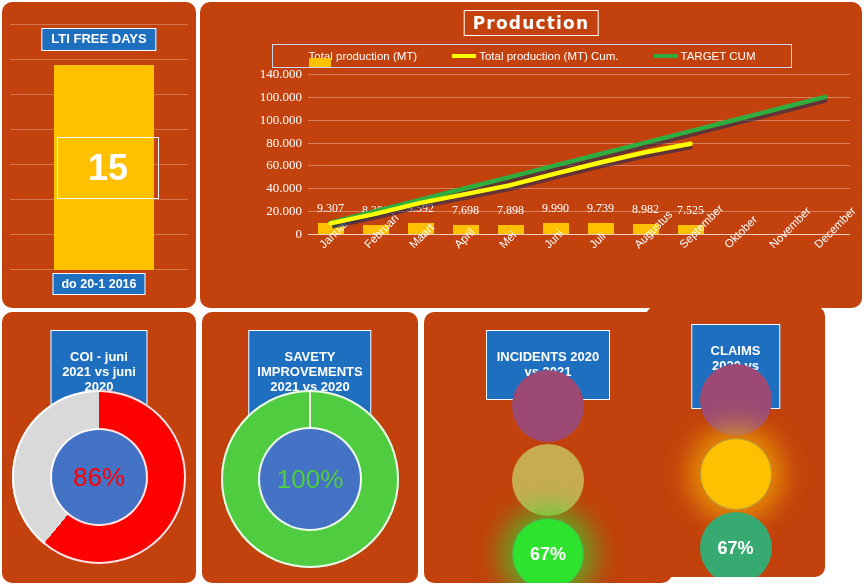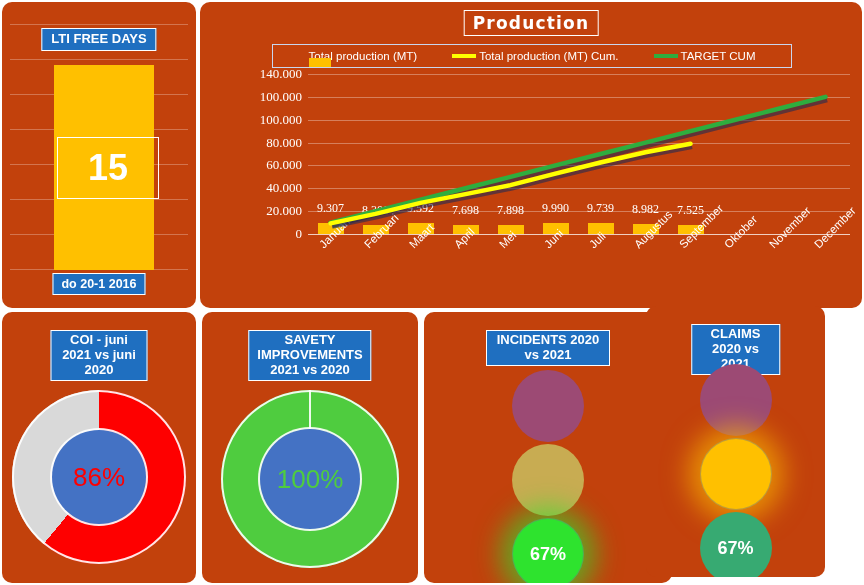--- a/index.html
+++ b/index.html
@@ -98,21 +98,21 @@
   #prod svg.lines { position: absolute; left: 108px; top: 72px; overflow: visible; }
 
   
   #coi    { left: 2px;   top: 312px; width: 194px; height: 271px; }
   #savety { left: 202px; top: 312px; width: 216px; height: 271px; }
   #inc    { left: 424px; top: 312px; width: 248px; height: 271px; }
   #claims { left: 646px; top: 306px; width: 179px; height: 271px; }
 
   .panel-title {
     position: absolute; left: 50%; transform: translateX(-50%); top: 18px;
-    padding: 2px 8px; font-size: 13px; max-width: 90%;
+    padding: 19px 8px; font-size: 13px; max-width: 90%;
   }
   .donut-wrap { position: absolute; left: 50%; transform: translateX(-50%); }
   .donut-center {
     position: absolute; inset: 0; display: flex;
     align-items: center; justify-content: center;
     font-size: 26px; font-weight: normal;
   }
 
   
   .lights { position: absolute; left: 50%; transform: translateX(-50%); top: 58px; }

